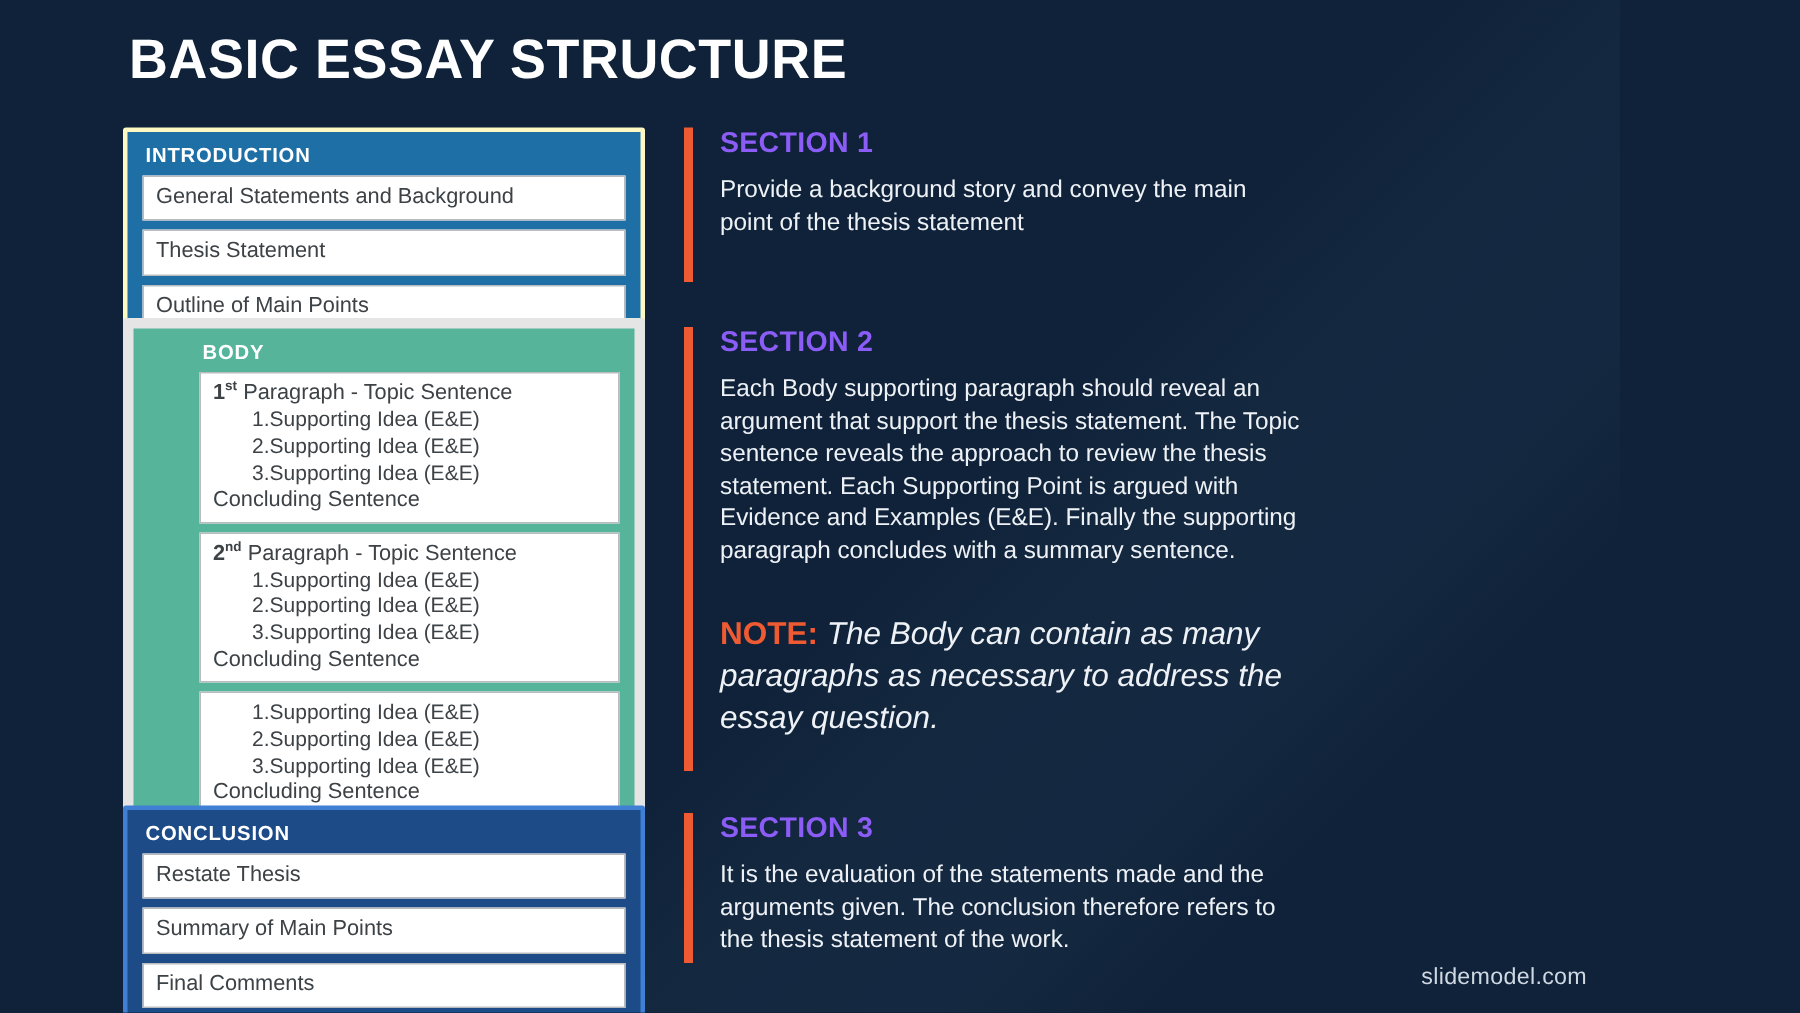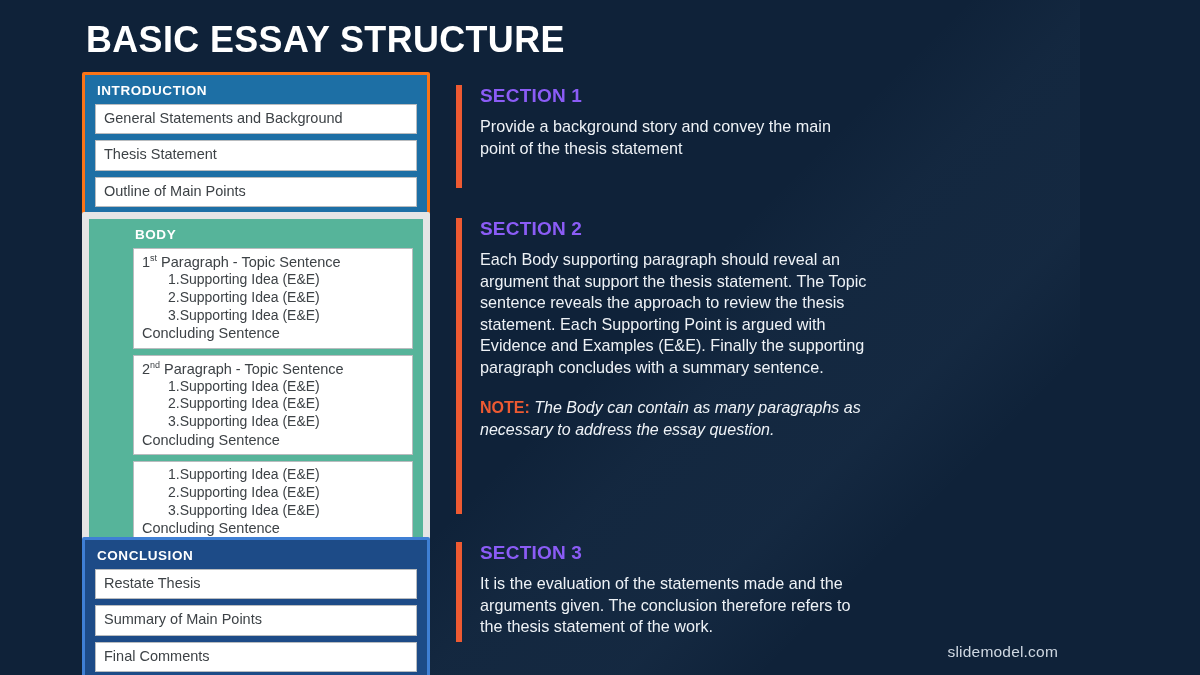--- a/index.html
+++ b/index.html
@@ -62,23 +62,23 @@
   .panel-title {
     font-size: 13.5px;
     font-weight: bold;
     color: #ffffff;
     letter-spacing: 0.55px;
     margin: 1px 0 6px 2px;
   }
 
   
   .panel-intro {
-    top: 72px;
+    top: 85px;
     background: #1d6fa5;
-    border: 3px solid #f97316;
+    border: 3px solid #fef9c3;
   }
 
   
   .panel-body {
     top: 212px;
     background: #56b49a;
     border: 7px solid #e5e5e5;
     padding-left: 34px;
   }
 
@@ -110,21 +110,21 @@
     margin-bottom: 6px;
   }
   .para-card:last-child { margin-bottom: 0; }
 
   .para-head {
     font-size: 14.5px;
     line-height: 1.25;
     white-space: nowrap;
   }
   .para-head .ord {
-    font-weight: normal;
+    font-weight: bold;
   }
   .para-head .ord sup {
     font-size: 0.62em;
     vertical-align: super;
     line-height: 0;
   }
   .para-head .rest {
     font-weight: normal;
   }
 
@@ -164,24 +164,24 @@
     letter-spacing: 0.2px;
     margin-bottom: 9px;
   }
   .section-text {
     color: #eef2f6;
     font-size: 16.2px;
     line-height: 1.33;
   }
   .section-note {
     color: #eef2f6;
-    font-size: 16px;
+    font-size: 21px;
     line-height: 1.33;
     font-style: italic;
-    margin-top: 19px;
+    margin-top: 31px;
   }
   .section-note .note-label {
     color: #ee5a32;
     font-weight: bold;
     font-style: normal;
   }
 
   .sec1 { top: 85px; }
   .sec1 .section-bar { height: 103px; }
 

